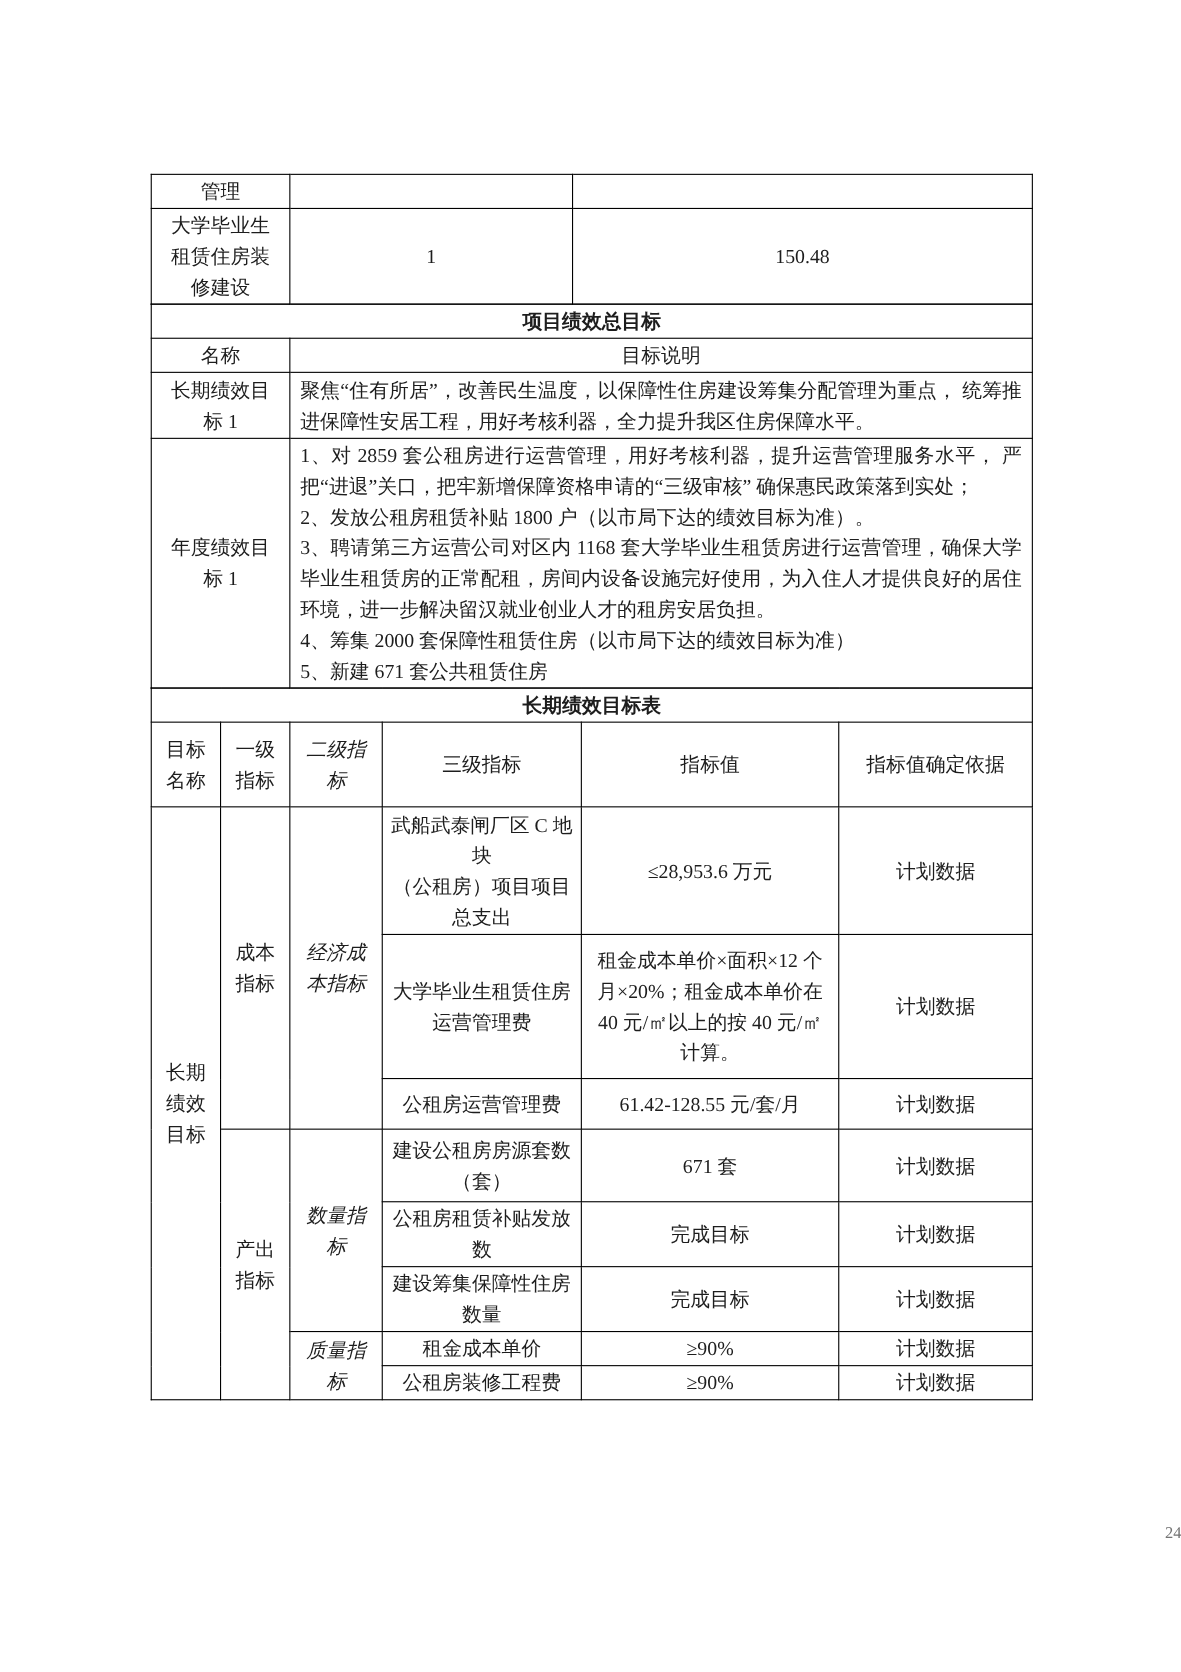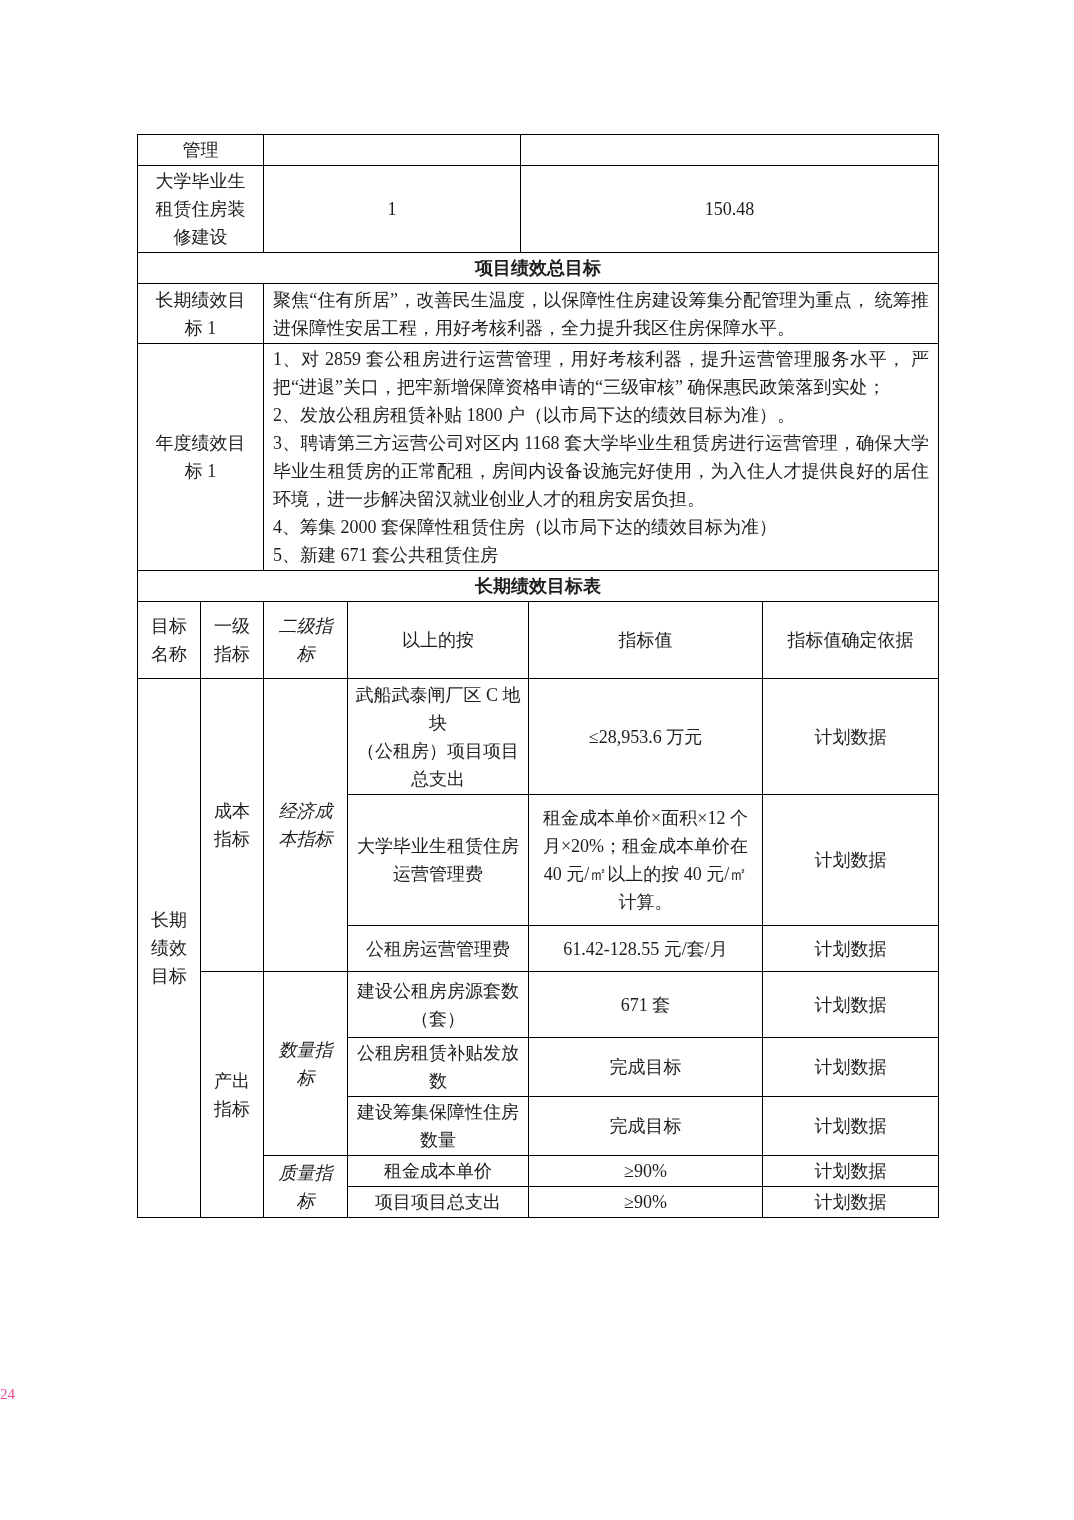--- a/index.html
+++ b/index.html
@@ -3,36 +3,36 @@
 <meta charset="utf-8">
 <style>
   html,body{margin:0;padding:0;}
   body{
     width:1074px;height:1520px;background:#ffffff;
     font-family:"Liberation Serif","DejaVu Serif",serif;
     color:#1d1d1d;
   }
   .page{position:relative;width:1074px;height:1520px;background:#fff;overflow:hidden;}
   .sheet{position:absolute;left:137px;top:134px;width:801px;}
-  table{border-collapse:collapse;table-layout:fixed;width:801px;}
+  table{border-collapse:collapse;table-layout:fixed;width:801px;margin-top:24px;}
   .t2,.t3{margin-top:-1px;}
   td{
     border:1px solid #000;
     font-size:18px;line-height:28px;
     text-align:center;vertical-align:middle;
     padding:1px 6px;overflow:hidden;word-wrap:break-word;
   }
   .title-cell{font-weight:bold;}
   .name-col{padding:1px 13px;}
   .lvl1-col{padding:1px 5px;}
   .lvl2-col{padding:1px 9px;font-style:italic;}
   .ind-col{padding:1px 5px;}
   .desc{text-align:justify;padding:1px 9px;}
   .preline{white-space:pre-line;}
-  .pageno{position:absolute;left:0;top:1386px;width:1074px;text-align:left;font-size:15px;color:#ec4899;}
+  .pageno{position:absolute;left:0;top:1386px;width:1074px;text-align:right;font-size:15px;color:#737373;}
 </style>
 </head>
 <body>
 
 <div class="page">
   <div class="sheet">
 
     <table class="t1">
       <colgroup>
           <col style="width:126px">
@@ -55,20 +55,24 @@
 
     <table class="t2">
       <colgroup>
           <col style="width:126px">
           <col style="width:675px">
         </colgroup>
       <tbody>
         <tr style="height:30px">
           <td colspan="2" class="title-cell">项目绩效总目标</td>
         </tr>
+        <tr style="height:30px">
+          <td>名称</td>
+          <td>目标说明</td>
+        </tr>
         <tr style="height:60px">
           <td class="name-col">长期绩效目标 1</td>
           <td class="desc">聚焦“住有所居”，改善民生温度，以保障性住房建设筹集分配管理为重点， 统筹推进保障性安居工程，用好考核利器，全力提升我区住房保障水平。</td>
         </tr>
         <tr style="height:225px">
           <td class="name-col">年度绩效目标 1</td>
           <td class="desc">
             <div>1、对 2859 套公租房进行运营管理，用好考核利器，提升运营管理服务水平， 严把“进退”关口，把牢新增保障资格申请的“三级审核” 确保惠民政策落到实处；</div>
             <div>2、发放公租房租赁补贴 1800 户（以市局下达的绩效目标为准）。</div>
             <div>3、聘请第三方运营公司对区内 1168 套大学毕业生租赁房进行运营管理，确保大学毕业生租赁房的正常配租，房间内设备设施完好使用，为入住人才提供良好的居住环境，进一步解决留汉就业创业人才的租房安居负担。</div>
@@ -89,21 +93,21 @@
           <col style="width:176px">
       </colgroup>
       <tbody>
         <tr style="height:27px">
           <td colspan="6" class="title-cell">长期绩效目标表</td>
         </tr>
         <tr style="height:77px">
           <td class="lvl1-col">目标名称</td>
           <td class="lvl1-col">一级指标</td>
           <td class="lvl2-col">二级指标</td>
-          <td>以上的按</td>
+          <td>三级指标</td>
           <td>指标值</td>
           <td>指标值确定依据</td>
         </tr>
         <tr style="height:116px">
           <td rowspan="8" class="lvl1-col preline">长期
 绩效
 目标</td>
           <td rowspan="3" class="lvl1-col">成本指标</td>
           <td rowspan="3" class="lvl2-col">经济成本指标</td>
           <td class="ind-col preline">武船武泰闸厂区 C 地块
@@ -138,21 +142,21 @@
           <td>完成目标</td>
           <td>计划数据</td>
         </tr>
         <tr style="height:29px">
           <td rowspan="2" class="lvl2-col">质量指标</td>
           <td class="ind-col">租金成本单价</td>
           <td>≥90%</td>
           <td>计划数据</td>
         </tr>
         <tr style="height:31px">
-          <td class="ind-col">项目项目总支出</td>
+          <td class="ind-col">公租房装修工程费</td>
           <td>≥90%</td>
           <td>计划数据</td>
         </tr>
       </tbody>
     </table>
 
   </div>
 
   <div class="pageno">24</div>
 </div>

